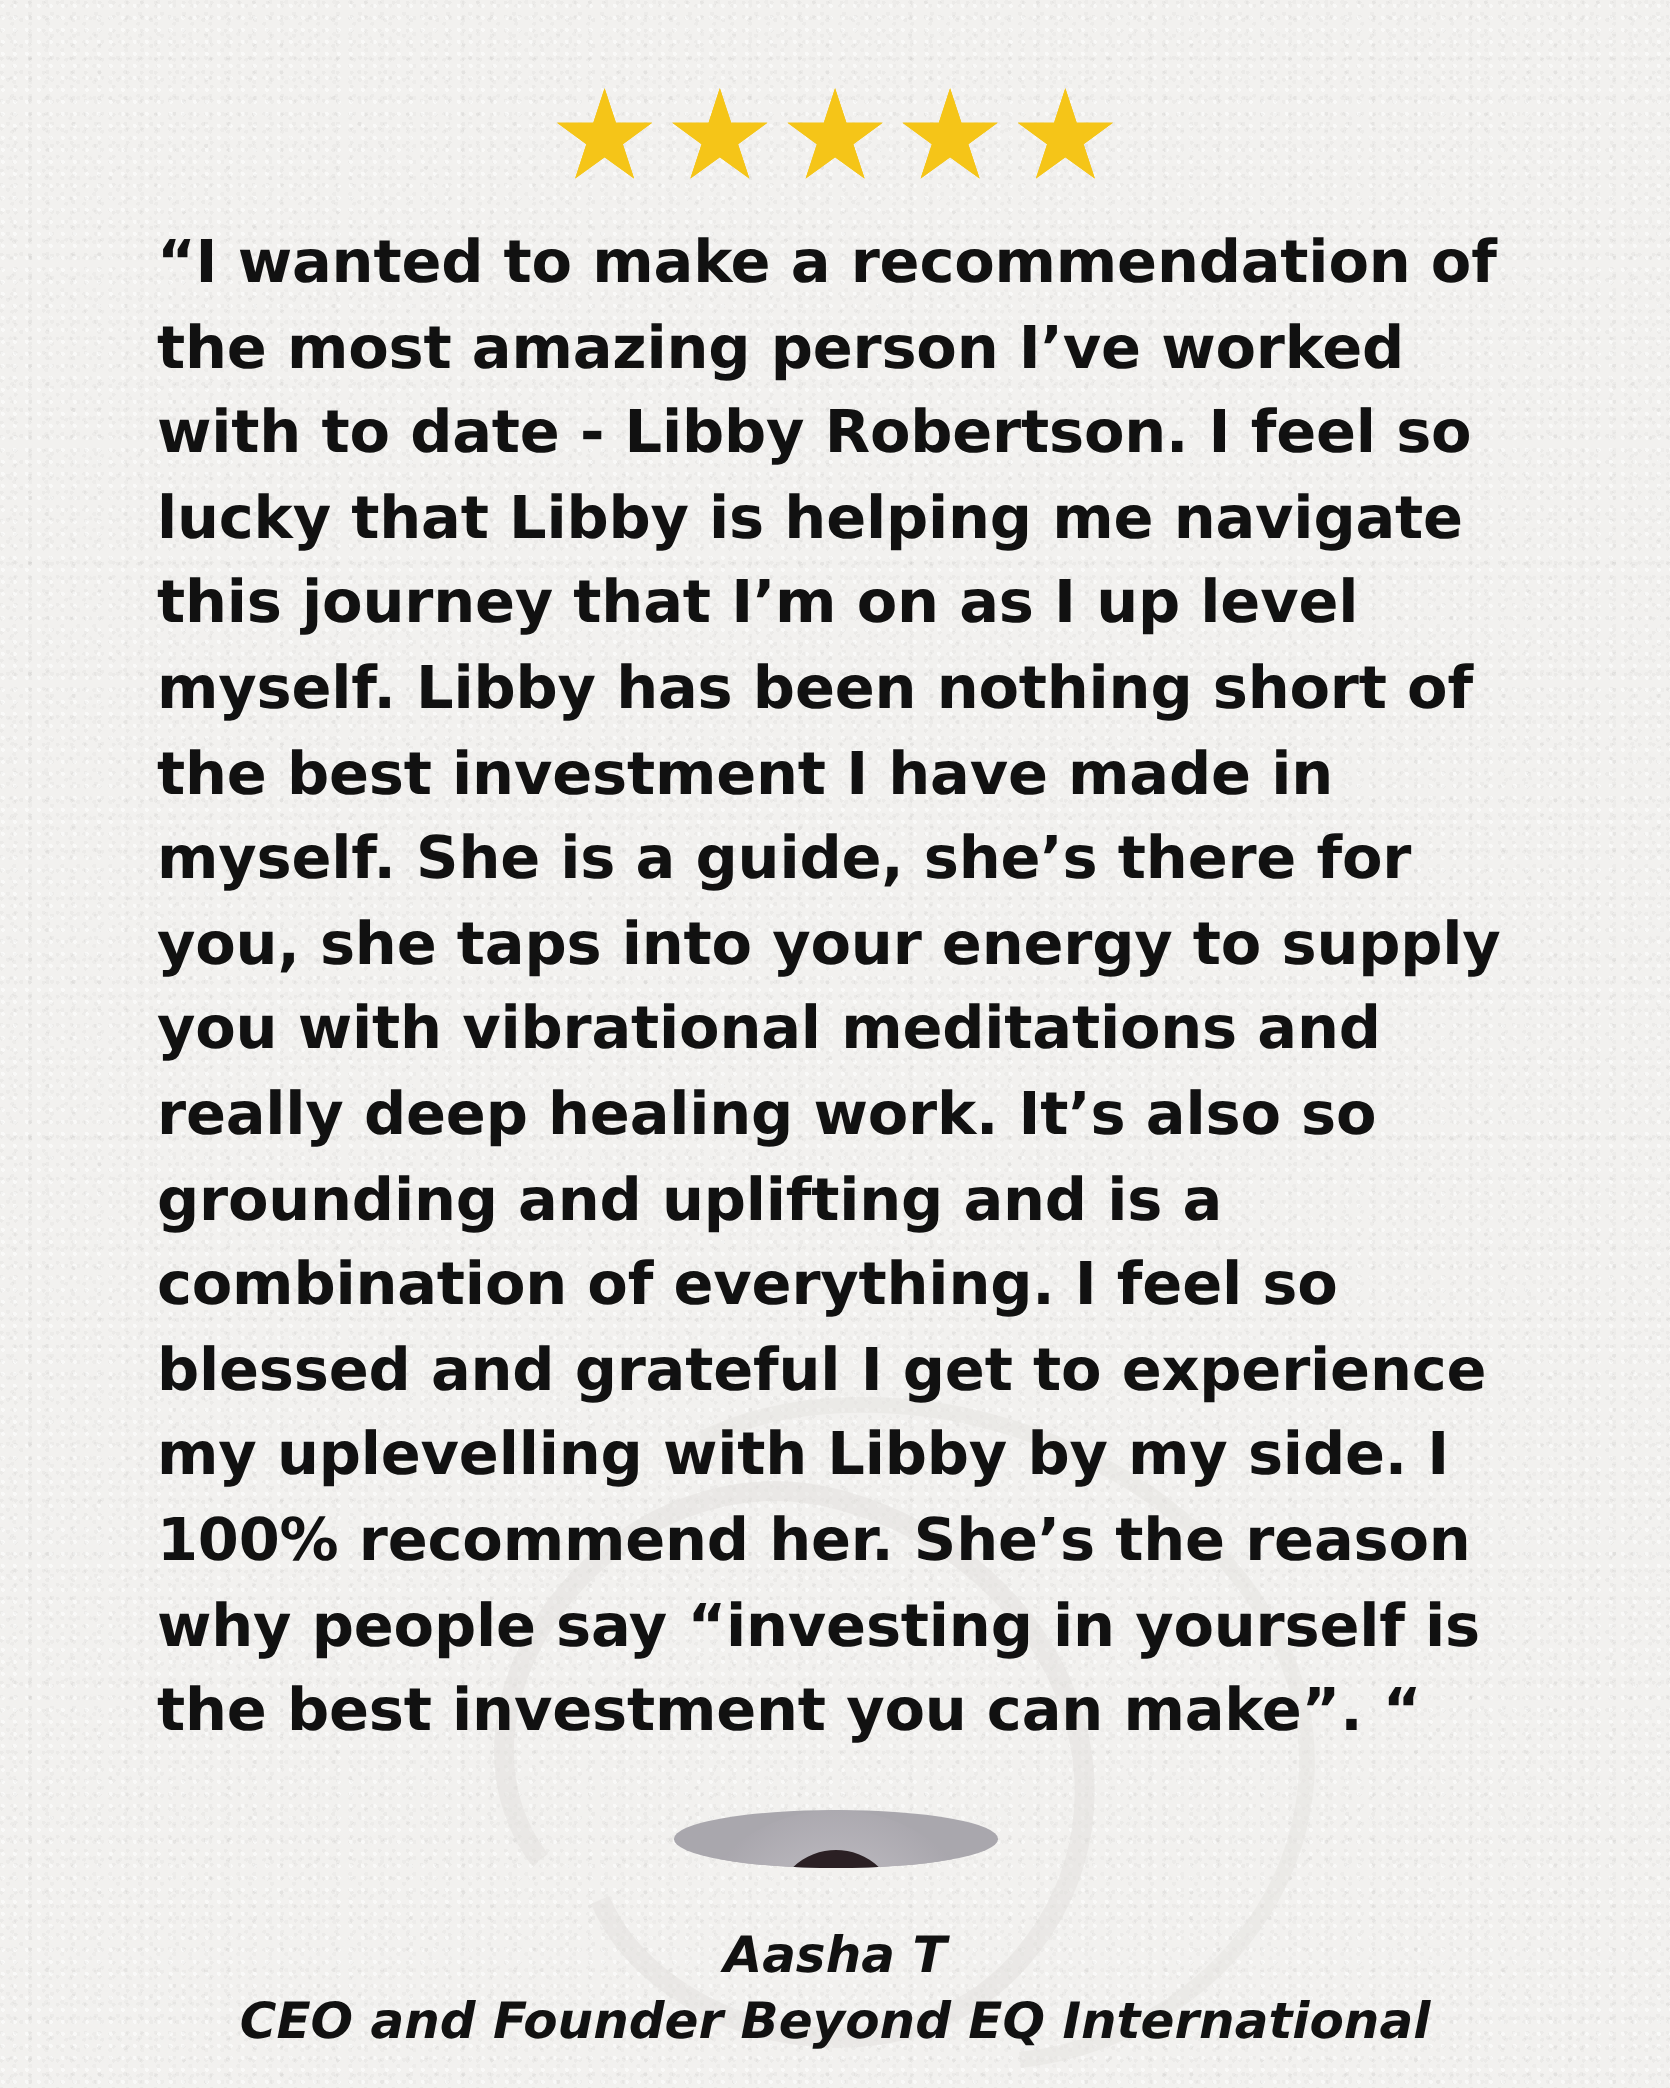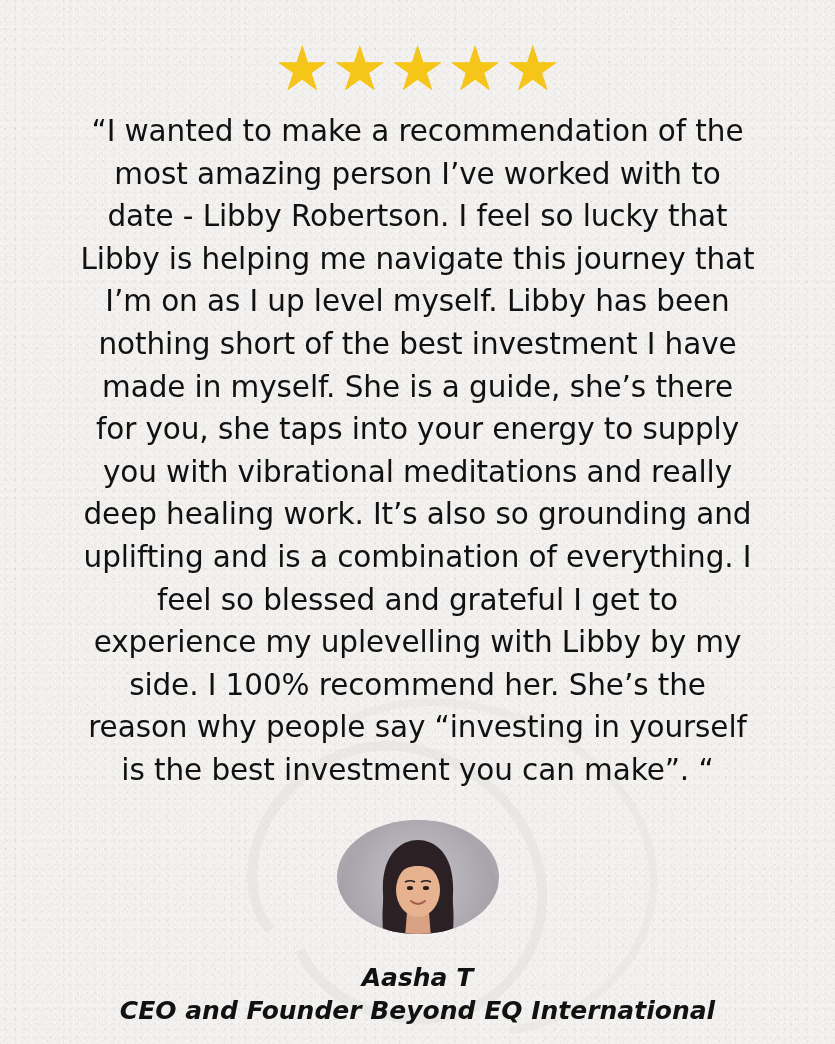--- a/index.html
+++ b/index.html
@@ -67,27 +67,26 @@
     font-size: 62px;
     color: #F5C518;
     line-height: 1;
     display: inline-block;
     text-shadow: 0 0 0 #F5C518;
   }
 
   .quote {
     width: 678px;
     margin: 0;
-    text-align: center;
     font-size: 29.5px;
     line-height: 42.6px;
     letter-spacing: -0.1px;
     color: #111111;
     font-family: "DejaVu Sans", "Liberation Sans", sans-serif;
-    font-weight: 400;
+    font-weight: 700;
   }
 
   .avatar-wrap {
     margin-top: 28px;
     width: 162px;
     height: 162px;
     border-radius: 50%;
     overflow: hidden;
     position: relative;
     background: #a9a7ad;

